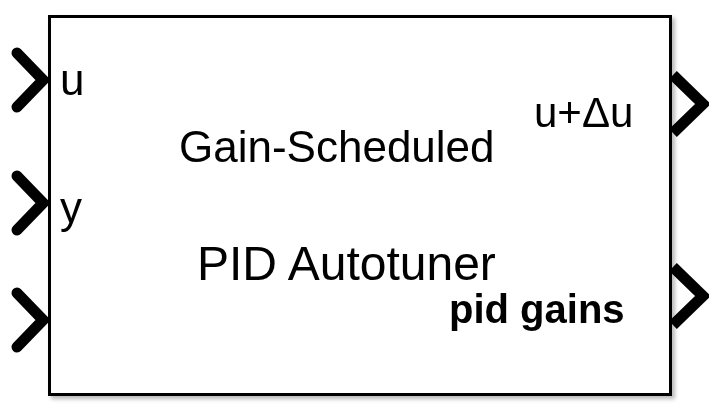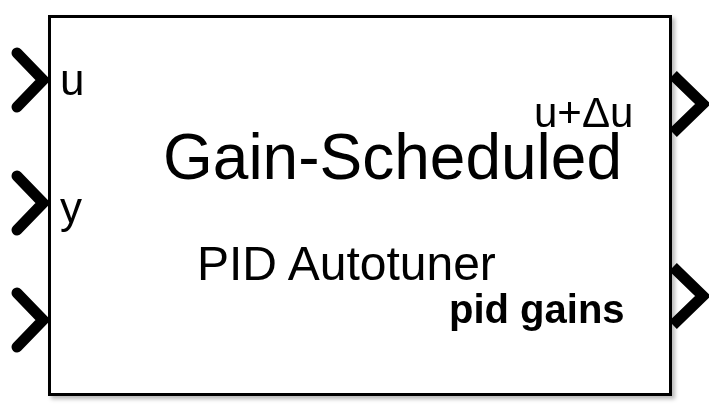--- a/index.html
+++ b/index.html
@@ -63,21 +63,21 @@
     font-weight: 400;
   }
 
   .lbl-u        { left: 60px;  top: 58px;  font-size: 44px; }
   .lbl-y        { left: 60px;  top: 186px; font-size: 44px; }
   .lbl-ss       { left: 57px;  top: 304px; font-size: 44px; }
 
   .lbl-udu      { left: 534px; top: 92px;  font-size: 42px; }
   .lbl-gains    { left: 449px; top: 289px; font-size: 40px; font-weight: bold; }
 
-  .lbl-title1   { left: 163px; top: 125px; font-size: 64px; }
+  .lbl-title1   { left: 179px; top: 125px; font-size: 44px; }
   .lbl-title2   { left: 197px; top: 240px; font-size: 48px; }
 </style>
 </head>
 <body>
 
 <div id="canvas">
 
   <div class="block-body"></div>
 
   <div class="port port-in-u">

